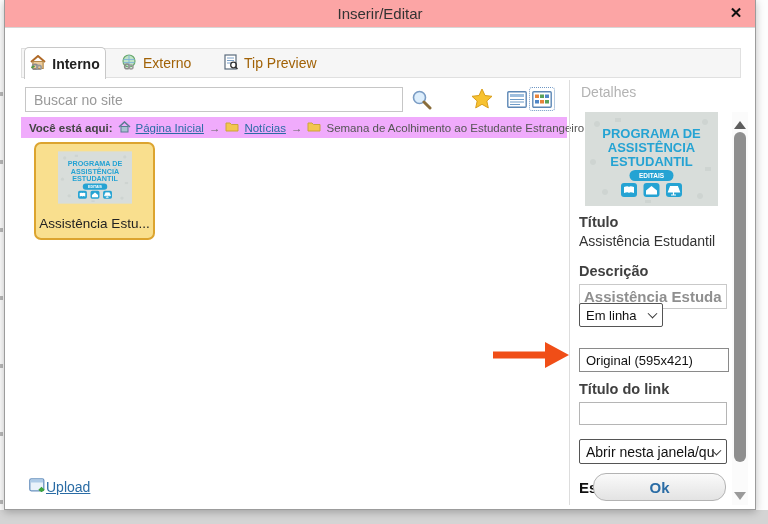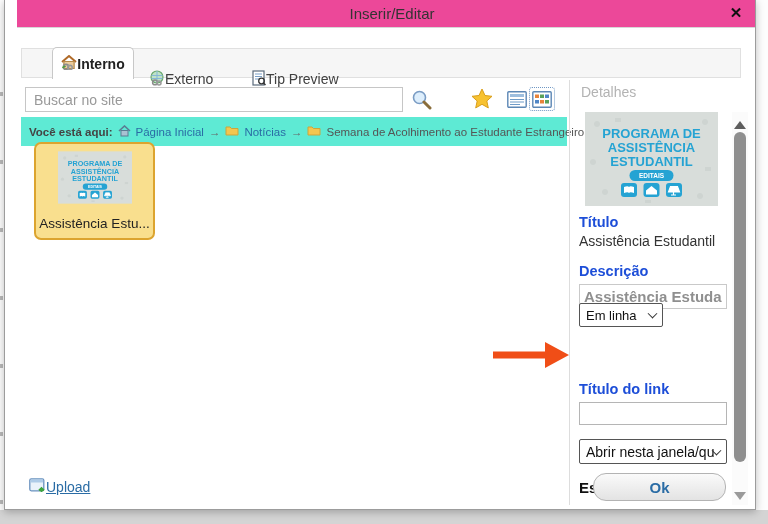--- a/index.html
+++ b/index.html
@@ -3,50 +3,50 @@
 <meta charset="utf-8">
 <style>
   * { margin:0; padding:0; box-sizing:border-box; }
   html,body { font-family:"Liberation Sans", sans-serif; }
   .stage { position:relative; width:768px; height:524px; background:#fdfdfd; overflow:hidden; }
   .page-edge { position:absolute; left:0; top:28px; width:3px; height:482px;
     background:repeating-linear-gradient(180deg, transparent 0 64px, #b9b9b9 64px 68px); }
   .bottom-strip { position:absolute; left:0; top:510px; width:768px; height:14px; background:#d4d4d4; }
   .dialog { position:absolute; left:4px; top:0; width:752px; height:510px; background:#fff;
     border:1px solid #9c9c9c; border-top:none; box-shadow:0 2px 8px rgba(0,0,0,.25); overflow:hidden; }
-  .titlebar { position:absolute; left:12px; top:0; width:100%; height:28px; background:#ec4899;
+  .titlebar { position:absolute; left:0; top:0; width:100%; height:28px; background:#fca5a5;
     border-bottom:1px solid #d7d7d7; text-align:center; line-height:28px; font-size:15px; color:#333; }
   .close-btn { position:absolute; right:8px; top:2px; width:22px; height:22px; line-height:22px;
     text-align:center; font-size:15px; font-weight:bold; color:#111; cursor:pointer; }
   .tabstrip { position:absolute; left:16px; top:48px; width:720px; height:30px; background:#f6f6f6;
     border:1px solid #e0e0e0; }
-  .tab { position:absolute; display:flex; align-items:center; gap:0; font-size:14px;margin-left:28px; }
+  .tab { position:absolute; display:flex; align-items:center; gap:6px; font-size:14px; }
   .tab-active { left:19px; top:47px; width:82px; height:32px; background:#fff; border:1px solid #c8c8c8;
     border-bottom:none; border-radius:5px 5px 0 0; z-index:2; font-weight:bold; color:#222;
     justify-content:center; }
-  .tab-link { top:64px; height:30px; color:#404040; cursor:pointer; }
+  .tab-link { top:48px; height:30px; color:#a16207; cursor:pointer; }
   .search-input { position:absolute; left:20px; top:87px; width:378px; height:25px; border:1px solid #c6c6c6;
     padding:0 8px; font-size:14px; color:#333; font-family:Liberation Sans, sans-serif; }
   .search-input::placeholder { color:#999; }
   .icon-abs { position:absolute; }
   .grid-wrap { position:absolute; left:524px; top:87px; width:26px; height:24px; border:1px dotted #6f97c4;
     border-radius:3px; display:flex; align-items:center; justify-content:center; }
-  .breadcrumb { position:absolute; left:16px; top:117px; width:546px; height:29px; background:#5eead4;
+  .breadcrumb { position:absolute; left:16px; top:117px; width:546px; height:21px; background:#f0abfc;
     display:flex; align-items:center; gap:5px; padding:0 8px; font-size:11.5px; color:#555; white-space:nowrap; }
   .bc-prefix { font-weight:bold; color:#444; }
-  .bc-link { color:#2a6ca5; cursor:pointer; }
+  .bc-link { color:#2a6ca5; text-decoration:underline; cursor:pointer; }
   .bc-sep { color:#666; }
   .card { position:absolute; left:29px; top:142px; width:121px; height:98px; background:#f9df8e;
     border:2px solid #dca42f; border-radius:7px; cursor:pointer; }
   .card-img { position:absolute; left:22px; top:7px; width:74px; height:53px; }
   .card-cap { position:absolute; left:0; bottom:7px; width:100%; text-align:center; font-size:13.5px; color:#222; }
   .upload { position:absolute; left:24px; top:478px; display:flex; align-items:center; 
     color:#2a6ca5; font-size:14px; text-decoration:underline; cursor:pointer; }
   .vdivider { position:absolute; left:564px; top:80px; width:1px; height:425px; background:#ddd; }
-  .panel-label { position:absolute; left:574px; font-weight:bold; font-size:14.5px; color:#1d4ed8; }
+  .panel-label { position:absolute; left:574px; font-weight:bold; font-size:14.5px; color:#404040; }
   .panel-text { position:absolute; left:574px; font-size:14px; color:#333;text-align:center; }
   .detalhes { position:absolute; left:576px; top:84px; font-size:14px; color:#b3b3b3; }
   .preview { position:absolute; left:580px; top:112px; width:133px; height:94px; }
   .desc-input { position:absolute; left:574px; top:284px; width:148px; height:25px; border:1px solid #c9c9c9;
     font-size:15px; font-weight:bold; color:#8f8f8f; padding:0 4px; font-family:"Liberation Sans",sans-serif; }
   .sel { position:absolute; left:574px; background:#fff; display:flex; align-items:center;
     font-size:13px; color:#111; padding:0 6px; cursor:pointer; overflow:hidden; white-space:nowrap; }
   .sel .chev { position:absolute; right:6px; top:50%; width:7px; height:7px; border-right:1.6px solid #333;
     border-bottom:1.6px solid #333; transform:translateY(-70%) rotate(45deg); }
   .sel-display { top:303px; width:84px; height:24px; border:1px solid #555; border-radius:2px; }
@@ -246,20 +246,23 @@
     <div class="panel-text" style="top:233px;">Assistência Estudantil</div>
 
     <div class="panel-label" style="top:263px;">Descrição</div>
     <input class="desc-input" type="text" value="Assistência Estuda" style="">
 
     <div class="sel sel-display">
       <span>Em linha</span>
       <span class="chev"></span>
     </div>
 
+    <div class="sel sel-size">
+      <span>Original (595x421)</span>
+    </div>
 
     <div class="panel-label" style="top:381px;">Título do link</div>
     <input class="link-input" type="text" value="" style="">
 
     <div class="sel sel-target">
       <span>Abrir nesta janela/qu</span>
       <span class="chev"></span>
     </div>
 
     <div class="est-label">Est</div>

